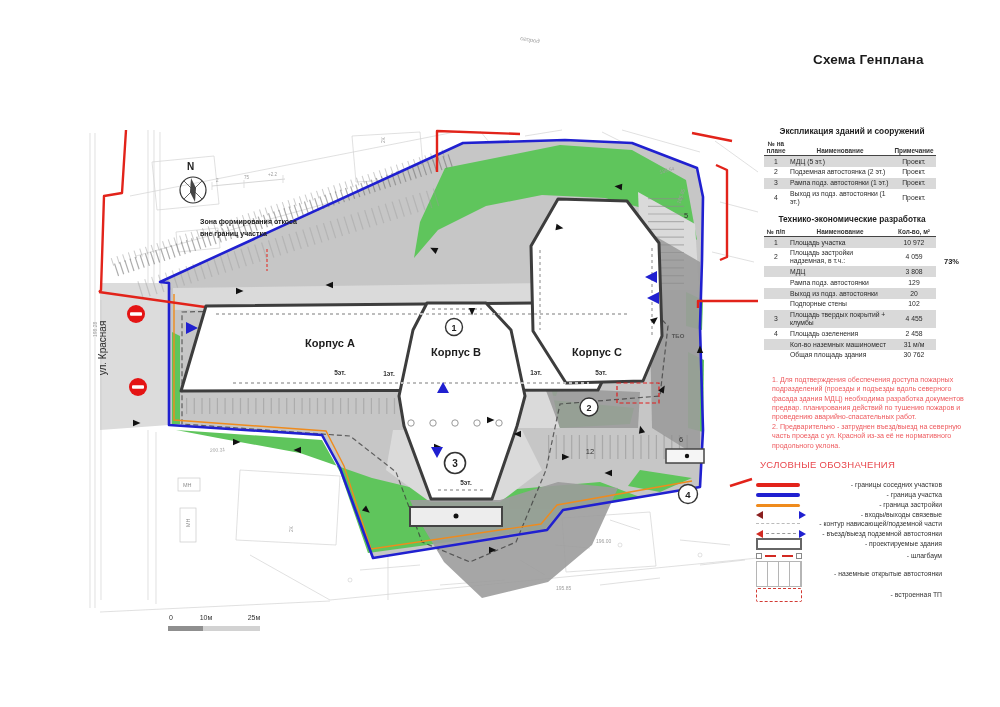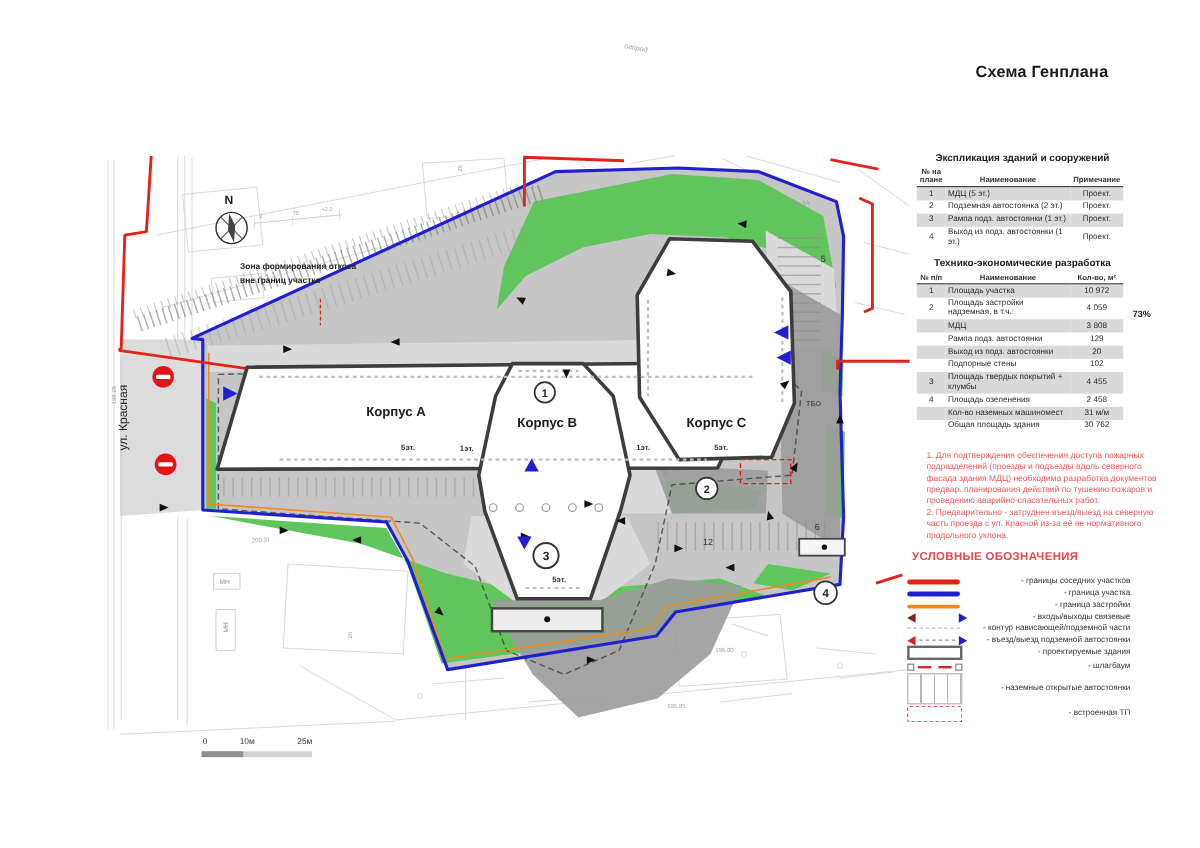--- a/index.html
+++ b/index.html
@@ -15,21 +15,21 @@
   table.data th{font-size:6.4px;font-weight:bold;color:#333;border-bottom:1px solid #444;
                 padding:1px 2px;vertical-align:bottom;line-height:1.1;}
   table.data td{font-size:6.8px;color:#2b2b2b;padding:1.5px 2px;line-height:1.15;vertical-align:middle;}
   table.data tr.body:nth-child(even){background:#d9d9d9;}
   col.c-num{width:24px;} col.c-name{width:104px;} col.c-note{width:44px;}
   .cell-c{text-align:center;} .cell-l{text-align:left;}
   .pct{left:944px;top:257px;font-size:7.5px;color:#222;font-weight:bold;}
   
   .notes{left:760px;top:376px;width:206px;font-size:7.1px;line-height:1.32;color:#ee5a5e;margin-left:12px;}
   .notes p{margin:0;}
-  .legend-head{left:760px;top:459px;font-size:9.5px;font-weight:bold;color:#e8474d;letter-spacing:.3px;}
+  .legend-head{left:760px;top:459px;font-size:9.5px;font-weight:normal;color:#e8474d;letter-spacing:.3px;}
   
   .lg-row{position:absolute;left:756px;width:186px;display:flex;align-items:center;}
   .lg-sym{width:50px;flex:0 0 50px;display:flex;align-items:center;}
   .lg-lab{flex:1;text-align:right;font-size:6.8px;color:#333;line-height:1.1;}
   .ln{width:44px;height:4px;border-radius:2px;}
   .ln-red{background:#e2231a;} .ln-blue{background:#2020d0;} .ln-orange{background:#ef8b1d;height:3px;}
   .tri{width:0;height:0;border-top:4px solid transparent;border-bottom:4px solid transparent;}
   .tri-l-dred{border-right:7px solid #8a1f1f;} .tri-r-blue{border-left:7px solid #2020d0;}
   .tri-l-red{border-right:7px solid #d22a22;}
   .lg-gap{flex:1;} .dashline{flex:1;border-top:1.5px dashed #999;margin:0 3px;}

